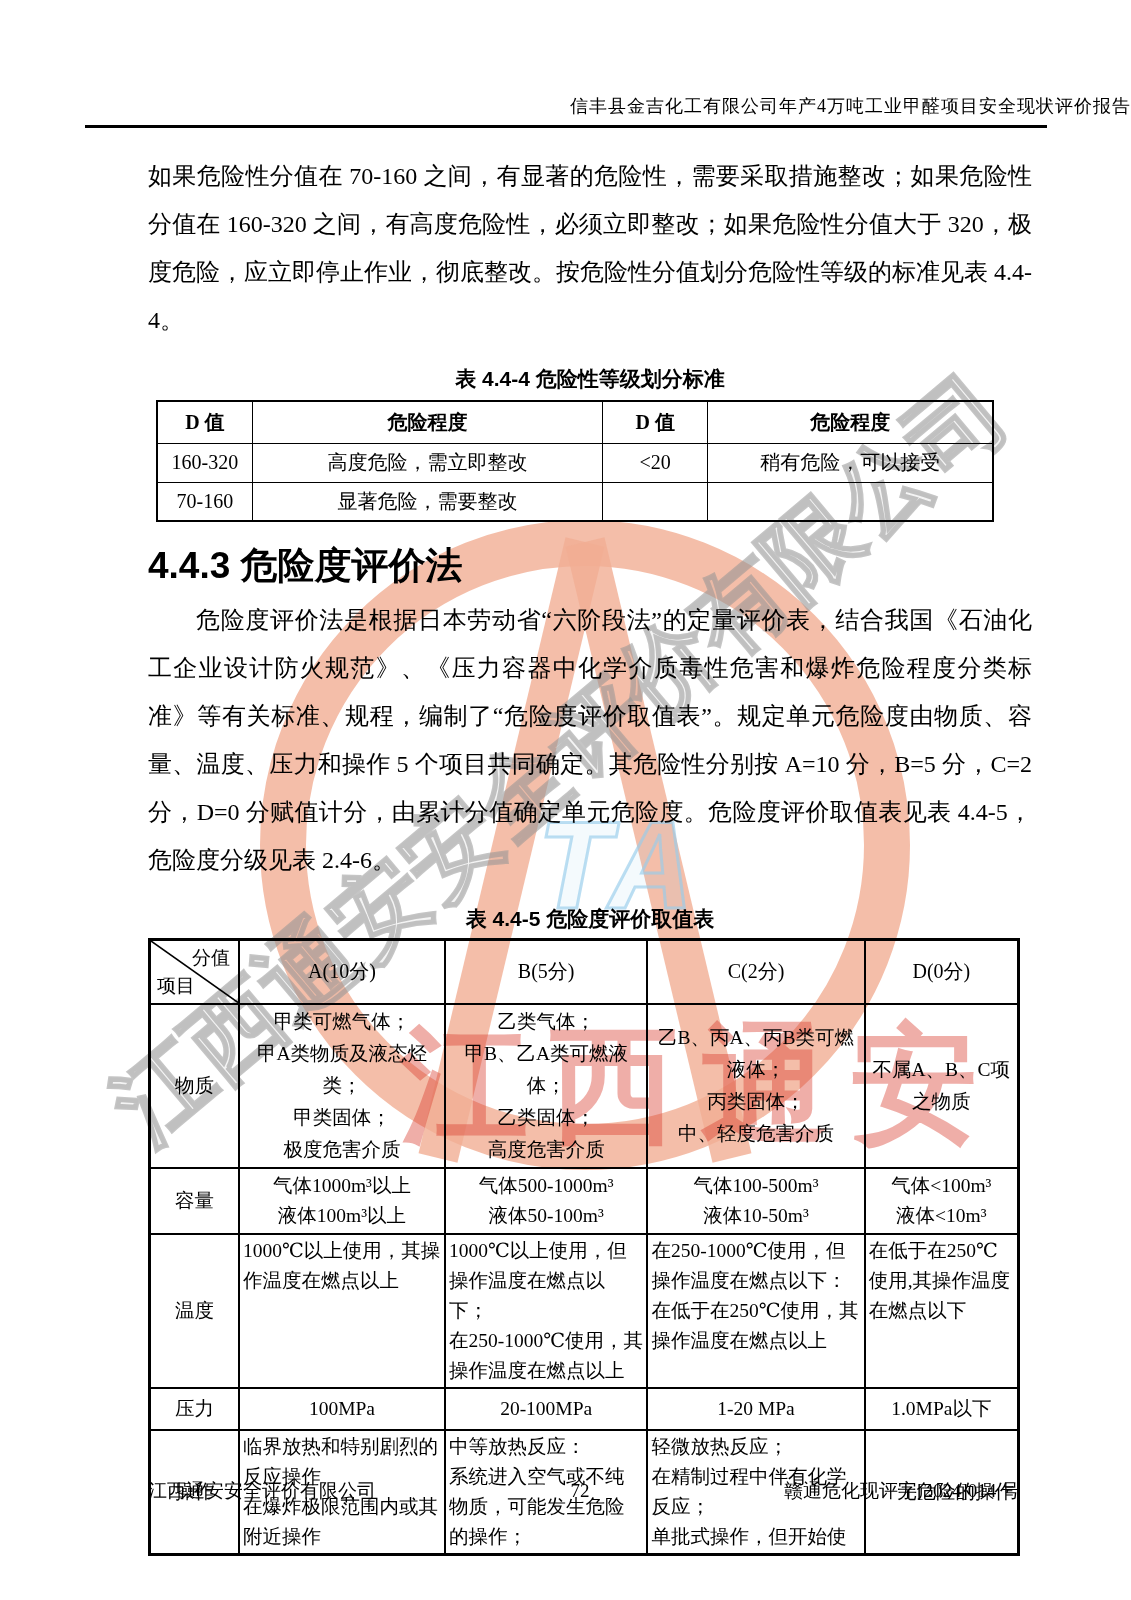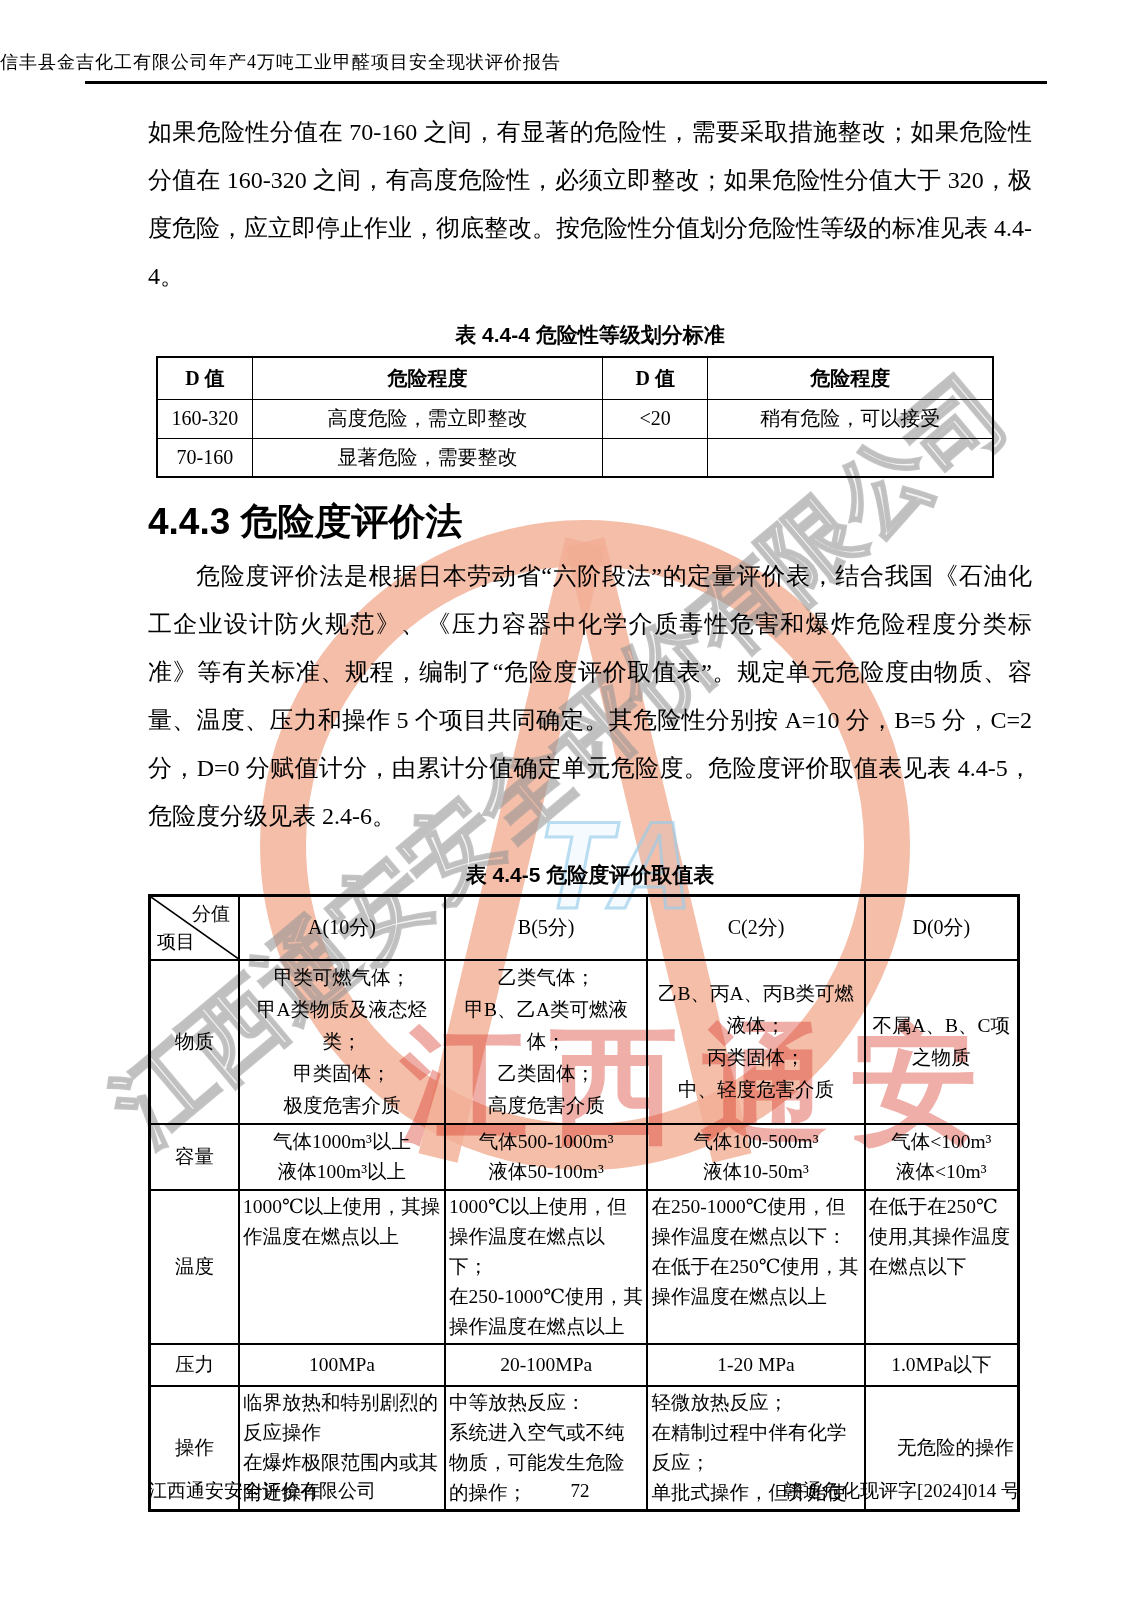--- a/index.html
+++ b/index.html
@@ -26,21 +26,21 @@
     -webkit-text-stroke:3px rgba(150,205,235,0.65);
   }
   .wm-red {
     position:absolute; left:400px; top:1000px;
     font-family:"Liberation Sans",sans-serif; font-weight:bold;
     font-size:128px; letter-spacing:22px; white-space:nowrap;
     color:rgba(218,62,48,0.42);
   }
   
   .content { position:relative; z-index:1; }
-  .hdr-title { padding-top:50px; text-align:left; font-size:18px; letter-spacing:1px; }
+  .hdr-title { padding-top:94px; text-align:right; font-size:18px; letter-spacing:1px; }
   .hdr-rule { width:962px; margin:7px auto 0 auto; border-bottom:3px solid #000; }
   .main { width:884px; margin-left:148px; }
   .para { font-size:24px; line-height:48px; text-align:justify; margin:0; }
   .para1 { margin-top:24px; }
   .para2 { margin-top:12px; text-indent:2em; }
   .caption {
     font-family:"Liberation Sans",sans-serif; font-weight:bold;
     font-size:21px; text-align:center; margin-top:20px; line-height:30px;
   }
   .sec-head {

